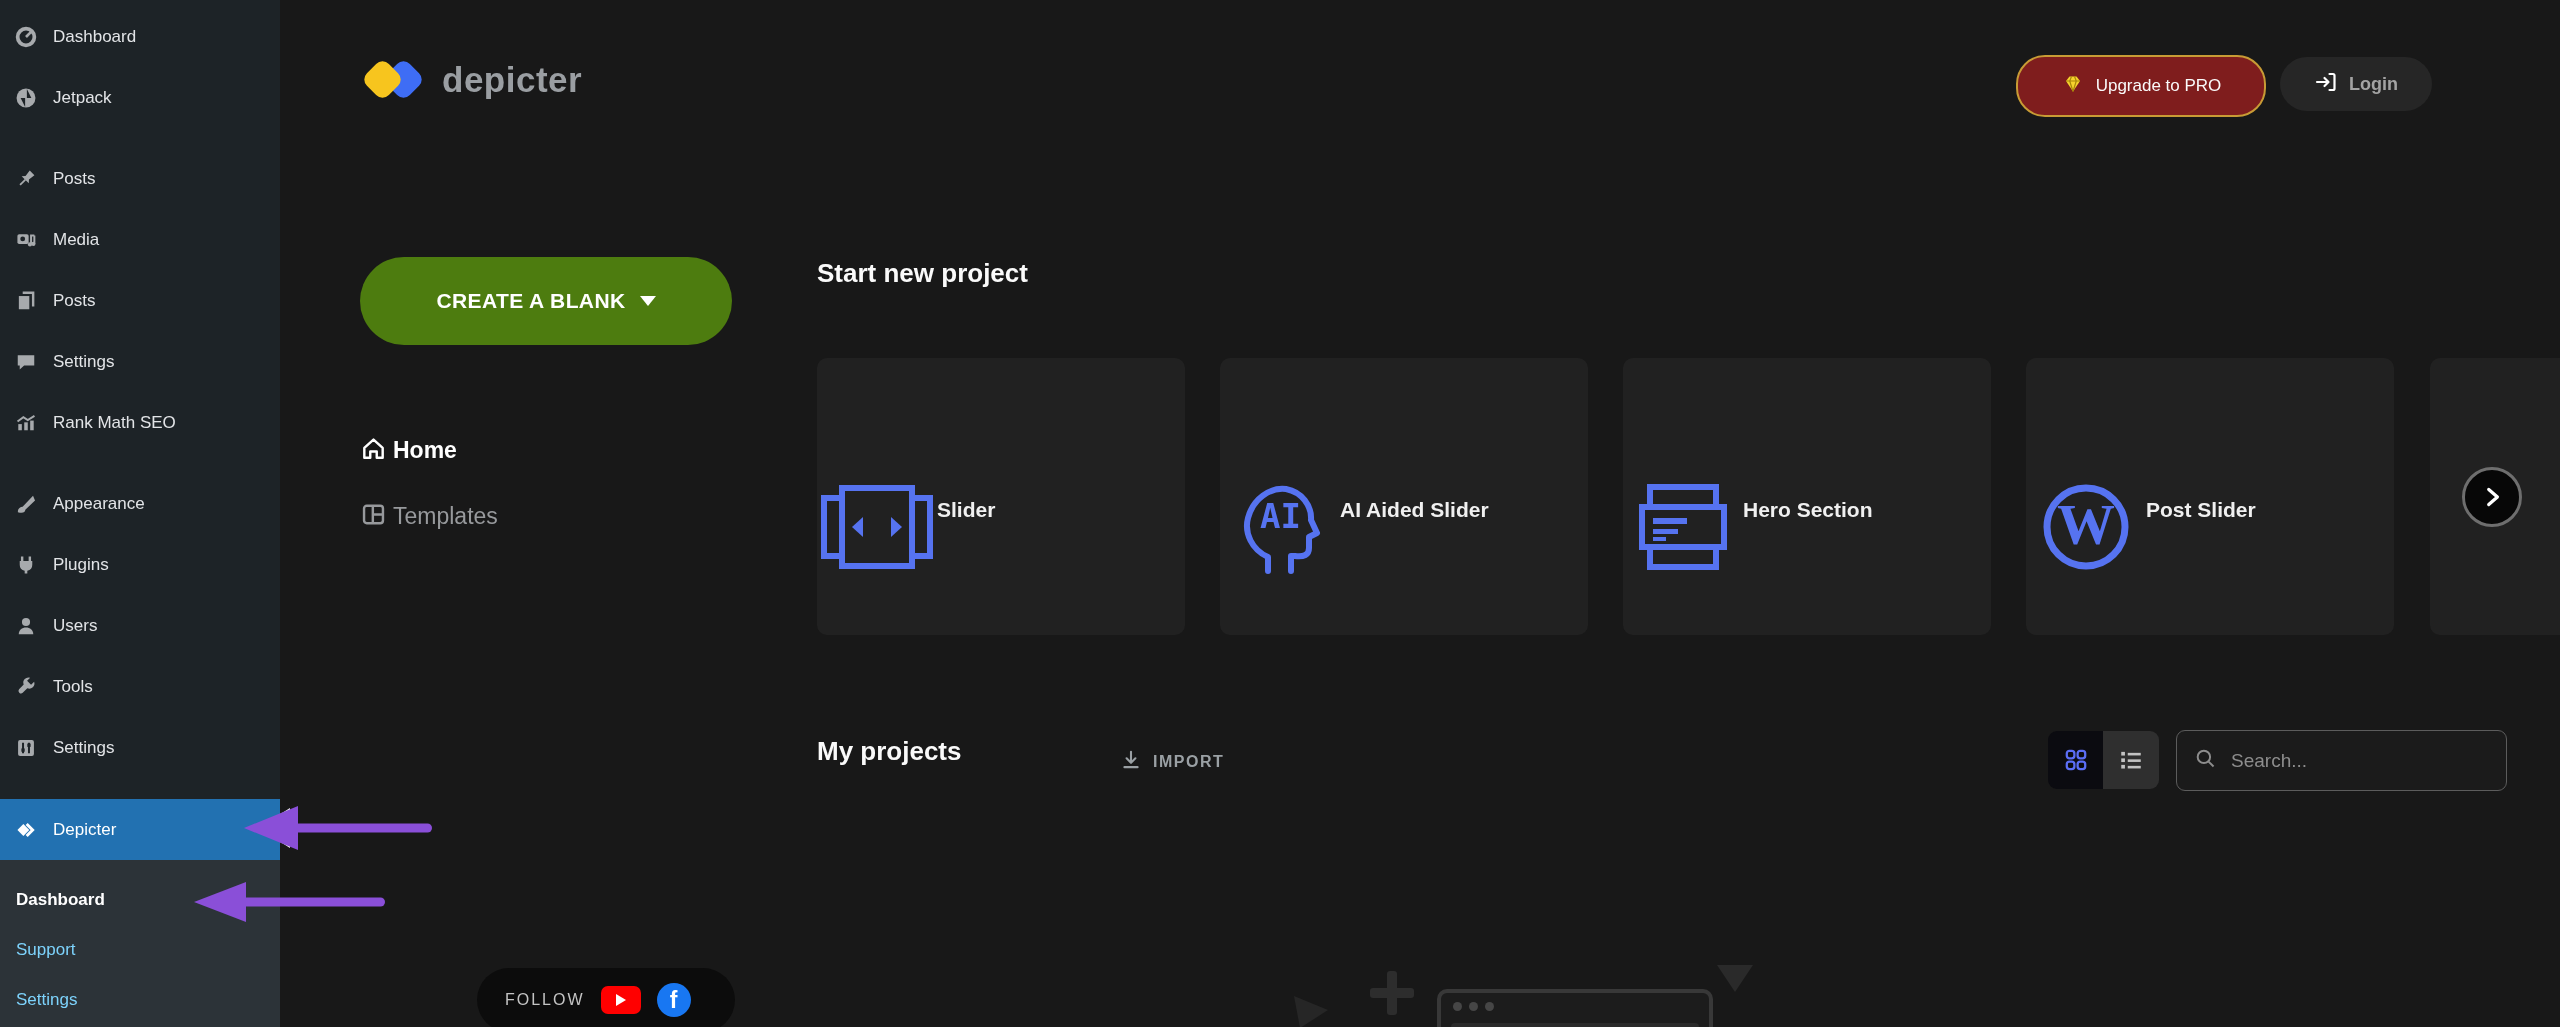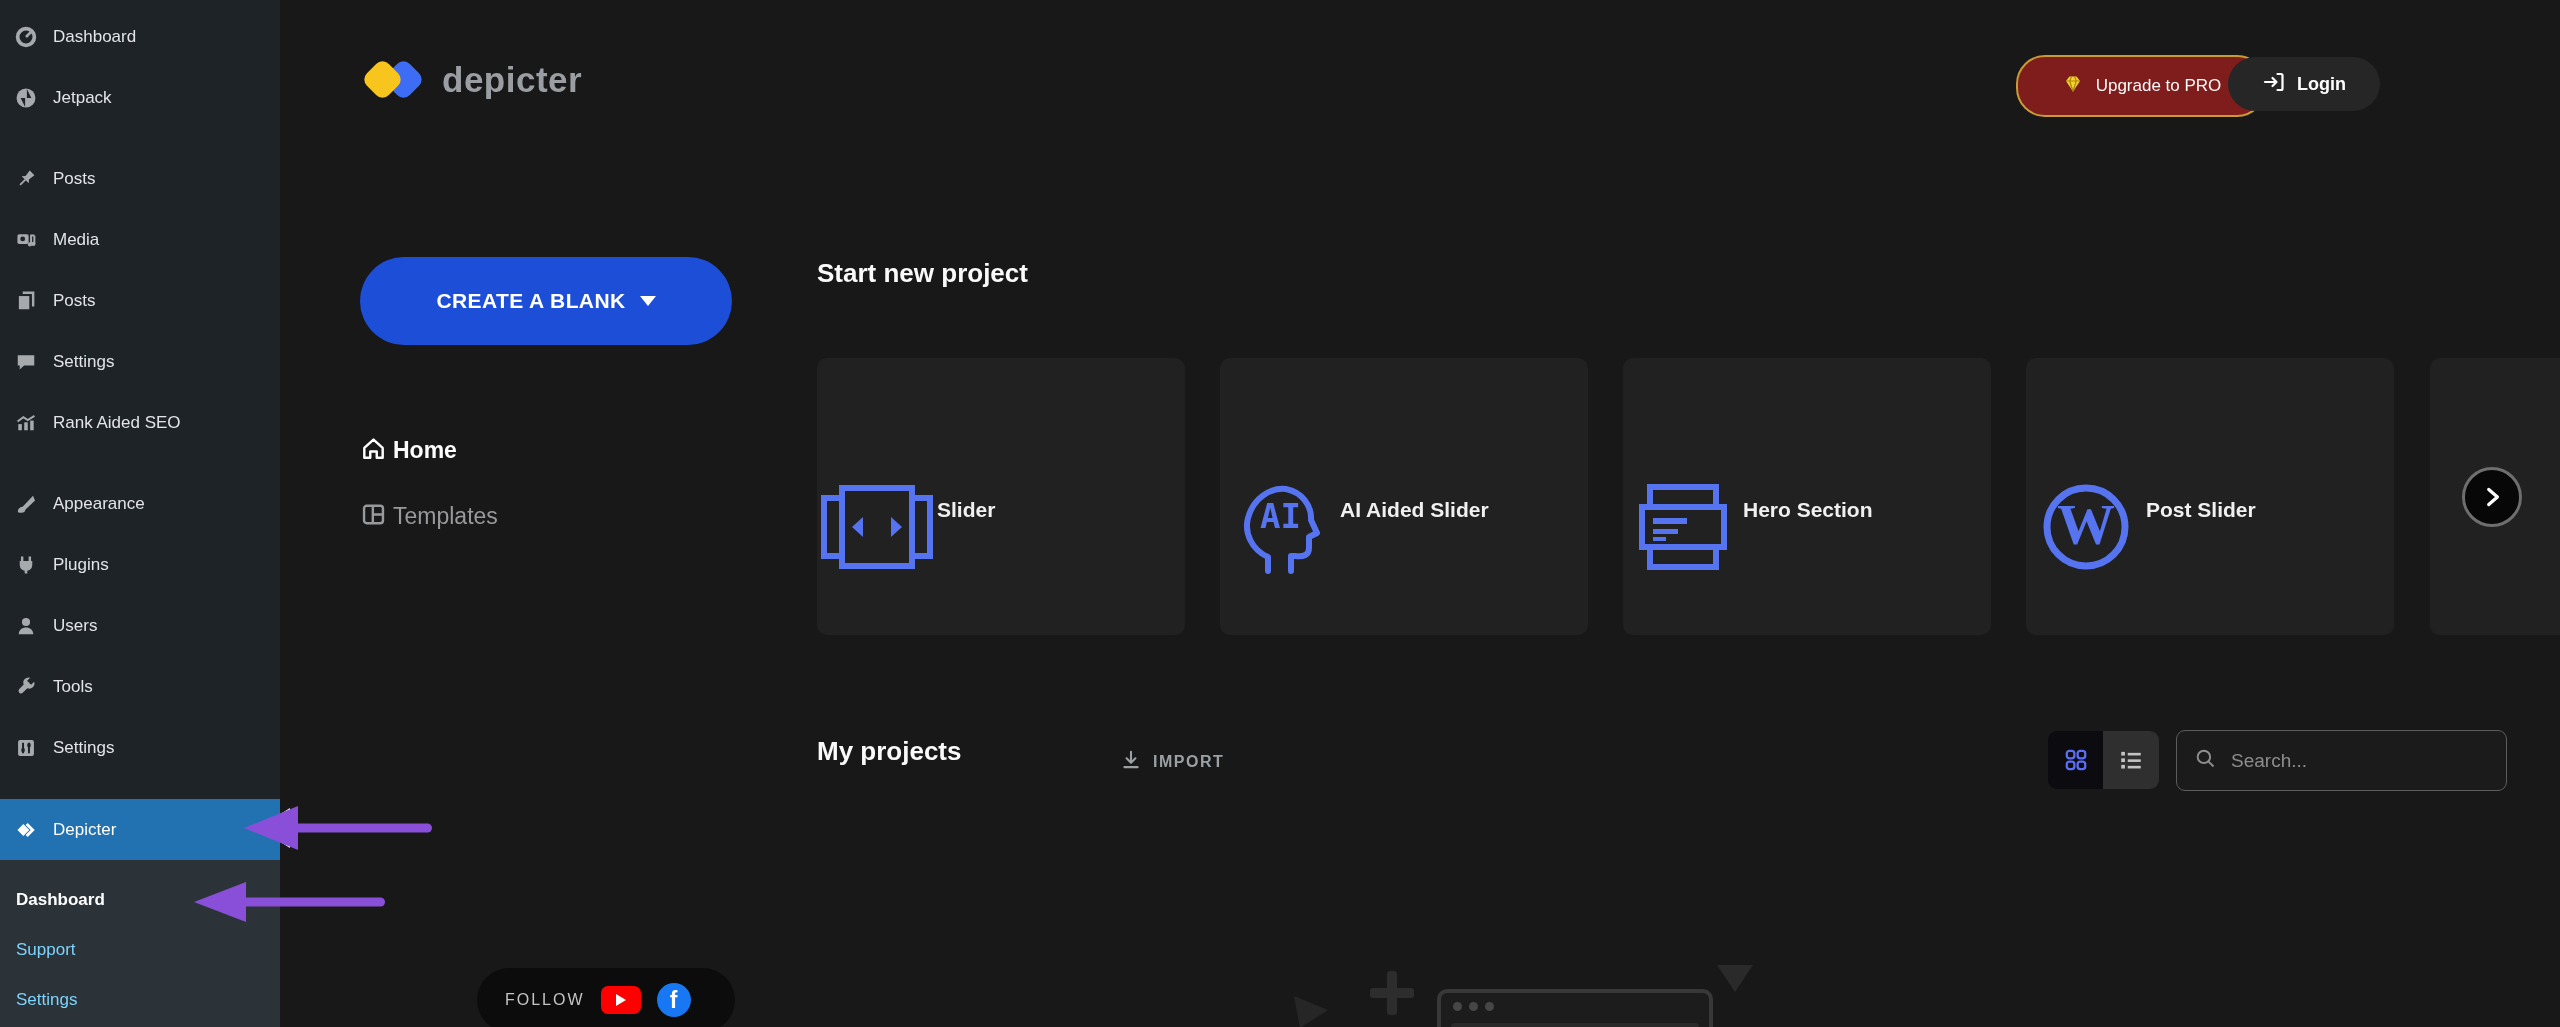--- a/index.html
+++ b/index.html
@@ -37,26 +37,26 @@
   .logo-d{position:absolute;width:31px;height:31px;border-radius:9px;transform:rotate(45deg);top:10px;}
   .logo-d.blue{left:24px;background:#3e6df5;}
   .logo-d.yellow{left:3px;background:#f7c51e;}
   .logo-text{color:#9a9ea2;font-size:35px;font-weight:700;letter-spacing:.5px;}
 
   .upgrade-btn{left:1736px;top:55px;width:246px;height:58px;border-radius:29px;
                border:2px solid #c89b35;background:#7f1d1d;display:flex;align-items:center;
                justify-content:center;gap:11px;color:#fafafa;font-size:17px;font-weight:500;cursor:pointer;}
   .bell{left:2006px;top:60px;width:48px;height:50px;cursor:pointer;}
   .bell-dot{position:absolute;left:24px;top:2px;width:21px;height:21px;border-radius:50%;background:#f5503e;}
-  .login-btn{left:1948px;top:57px;width:152px;height:54px;border-radius:27px;background:#262626;
-             display:flex;align-items:center;justify-content:center;gap:11px;color:#ffffff;
+  .login-btn{left:2000px;top:57px;width:152px;height:54px;border-radius:27px;background:#262626;
+             display:flex;align-items:center;justify-content:center;gap:11px;color:#a3a3a3;
              font-size:18px;font-weight:600;cursor:pointer;}
 
   
-  .create-btn{left:80px;top:257px;width:372px;height:88px;border-radius:44px;background:#1d4ed8;
+  .create-btn{left:80px;top:257px;width:372px;height:88px;border-radius:44px;background:#4d7c0f;
               display:flex;align-items:center;justify-content:center;gap:14px;color:#fff;
               font-size:21px;font-weight:700;letter-spacing:.4px;cursor:pointer;}
   .caret-down{width:0;height:0;border-left:8px solid transparent;border-right:8px solid transparent;
               border-top:10px solid #fff;}
   .panel-nav-item{left:80px;height:44px;display:flex;align-items:center;gap:6px;cursor:pointer;}
   .panel-nav-item .label-home{color:#fff;font-size:23px;font-weight:700;}
   .panel-nav-item .label-muted{color:#97999c;font-size:23px;font-weight:400;}
 
   
   .h1{color:#fafafa;font-size:26px;font-weight:700;}
@@ -179,21 +179,21 @@
 
   <div class="menu-item">
     <span class="mi-icon">
       <svg viewBox="0 0 20 20" width="22" height="22">
           <path d="M2.3 8.6 L7.6 4.8 L11.6 7.4 L17.7 3.6" fill="none" stroke="#a7aaad" stroke-width="1.8"></path>
           <rect x="3" y="11" width="3.2" height="5.6" fill="#a7aaad"></rect>
           <rect x="8.4" y="9.4" width="3.2" height="7.2" fill="#a7aaad"></rect>
           <rect x="13.8" y="7.8" width="3.2" height="8.8" fill="#a7aaad"></rect>
         </svg>
     </span>
-    <span>Rank Aided SEO</span>
+    <span>Rank Math SEO</span>
   </div>
 
   <div class="sb-sep"></div>
 
   <div class="menu-item">
     <span class="mi-icon">
       <svg viewBox="0 0 20 20" width="22" height="22">
           <path d="M2.6 17.4 c0-3.6 1.9-4.8 4.3-5 L16.4 2.6 l1.8 4.2 -8.8 8.4 c-.2 2.5-2.5 3.5-6.8 2.2 z" fill="#a7aaad"></path>
         </svg>
     </span>

